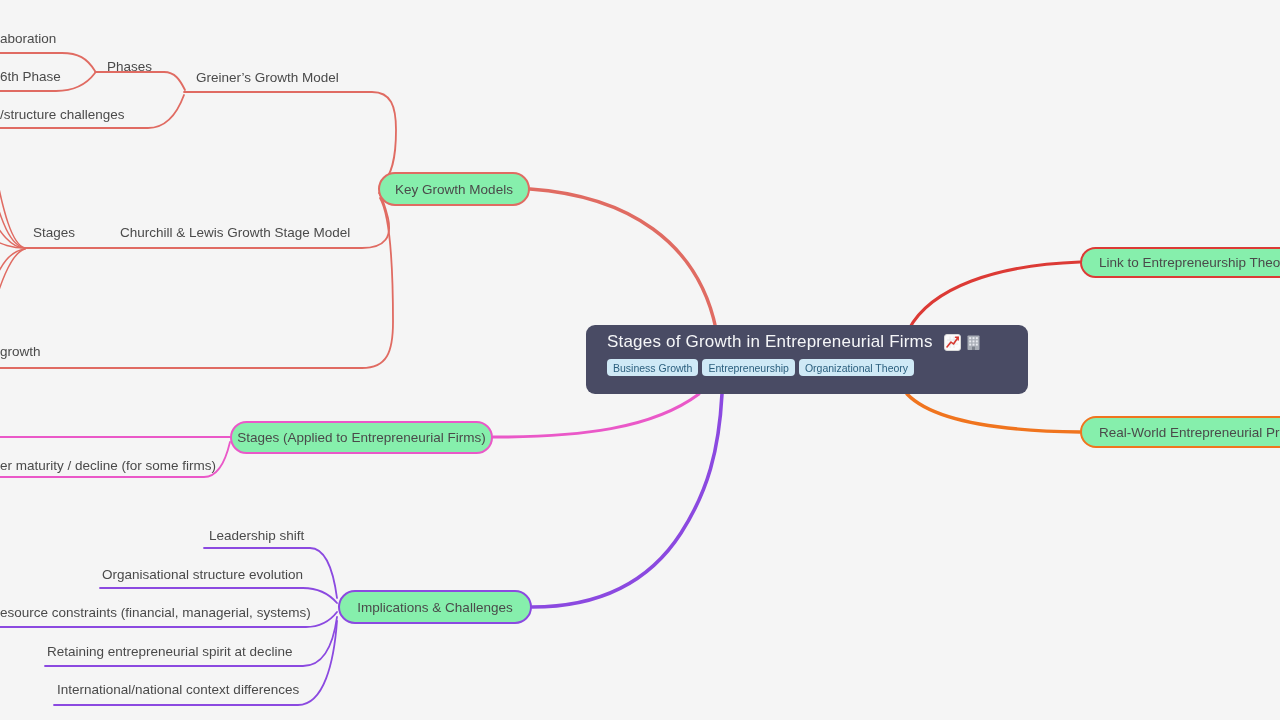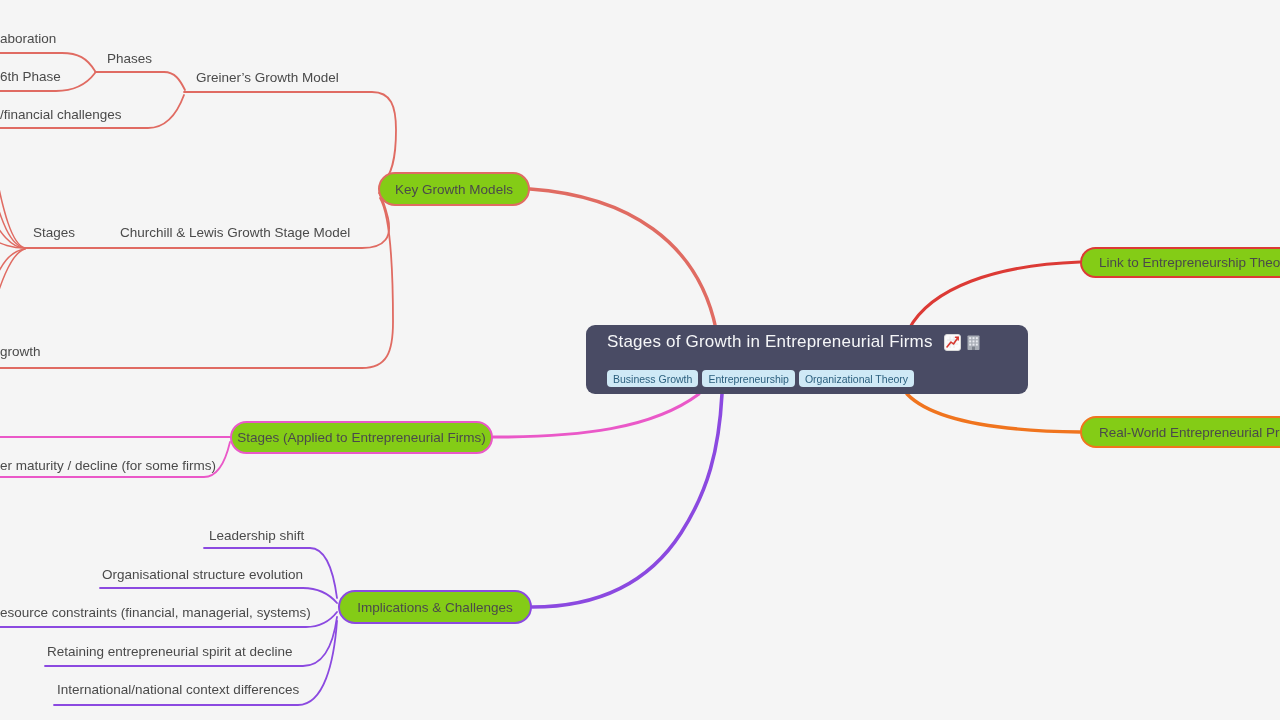--- a/index.html
+++ b/index.html
@@ -9,33 +9,33 @@
     font-family:"Liberation Sans", sans-serif;
   }
   .stage{position:absolute;left:0;top:0;width:1280px;height:720px;}
   svg.links{position:absolute;left:0;top:0;}
   .lbl{
     position:absolute;white-space:nowrap;
     font-size:13.5px;line-height:17px;color:#4a4a4a;
   }
   .node-box{
     position:absolute;box-sizing:border-box;
-    background:#84cc16;border:2.4px solid #999;border-radius:17px;
+    background:#86efac;border:2.4px solid #999;border-radius:17px;
     display:flex;align-items:center;justify-content:center;
     font-size:13.5px;color:#4a4a4a;white-space:nowrap;
   }
   .node-box.clip-right{justify-content:flex-start;padding-left:17px;}
   .center-node{
     position:absolute;left:586px;top:325px;width:442px;height:69px;
     box-sizing:border-box;background:#494b64;border-radius:9px;
     padding:7px 0 0 21px;color:#f5f6f8;
   }
   .center-title{font-size:17px;display:flex;align-items:center;gap:5px;letter-spacing:.2px;}
   .center-icons{display:flex;gap:4px;margin-left:6px;}
-  .tags{display:flex;gap:4px;margin-top:18px;}
+  .tags{display:flex;gap:4px;margin-top:7px;}
   .tag{
     background:#cfe9f6;color:#2b5f7e;font-size:10.5px;line-height:12px;
     padding:2.5px 6px;border-radius:4px;
   }
 </style>
 </head>
 <body>
 
 <div class="stage">
 
@@ -76,24 +76,24 @@
       <path d="M532,607 C605,607 652,578 681,533 C708,491 719,450 722,394" stroke-width="3.6"></path>
       <path d="M204,548 L310,548 C325,548 333,568 337,598" stroke-width="1.8"></path>
       <path d="M100,588 L303,588 C319,588 330,595 337,603" stroke-width="1.8"></path>
       <path d="M0,627 L306,627 C320,627 330,621 337,612" stroke-width="1.8"></path>
       <path d="M45,666 L303,666 C323,666 333,646 337,617" stroke-width="1.8"></path>
       <path d="M54,705 L298,705 C324,705 334,662 337,621" stroke-width="1.8"></path>
     </g>
   </svg>
 
   <div class="lbl" style="left:0;top:30px">aboration</div>
-  <div class="lbl" style="left:107px;top:50px">Phases</div>
+  <div class="lbl" style="left:107px;top:58px">Phases</div>
   <div class="lbl" style="left:0;top:68px">6th Phase</div>
   <div class="lbl" style="left:196px;top:69px">Greiner’s Growth Model</div>
-  <div class="lbl" style="left:0;top:106px">/financial challenges</div>
+  <div class="lbl" style="left:0;top:106px">/structure challenges</div>
   <div class="lbl" style="left:33px;top:224px">Stages</div>
   <div class="lbl" style="left:120px;top:224px">Churchill &amp; Lewis Growth Stage Model</div>
   <div class="lbl" style="left:0;top:343px">growth</div>
 
   <div class="lbl" style="left:0;top:457px">er maturity / decline (for some firms)</div>
 
   <div class="lbl" style="left:209px;top:527px">Leadership shift</div>
   <div class="lbl" style="left:102px;top:566px">Organisational structure evolution</div>
   <div class="lbl" style="left:0;top:604px">esource constraints (financial, managerial, systems)</div>
   <div class="lbl" style="left:47px;top:643px">Retaining entrepreneurial spirit at decline</div>

